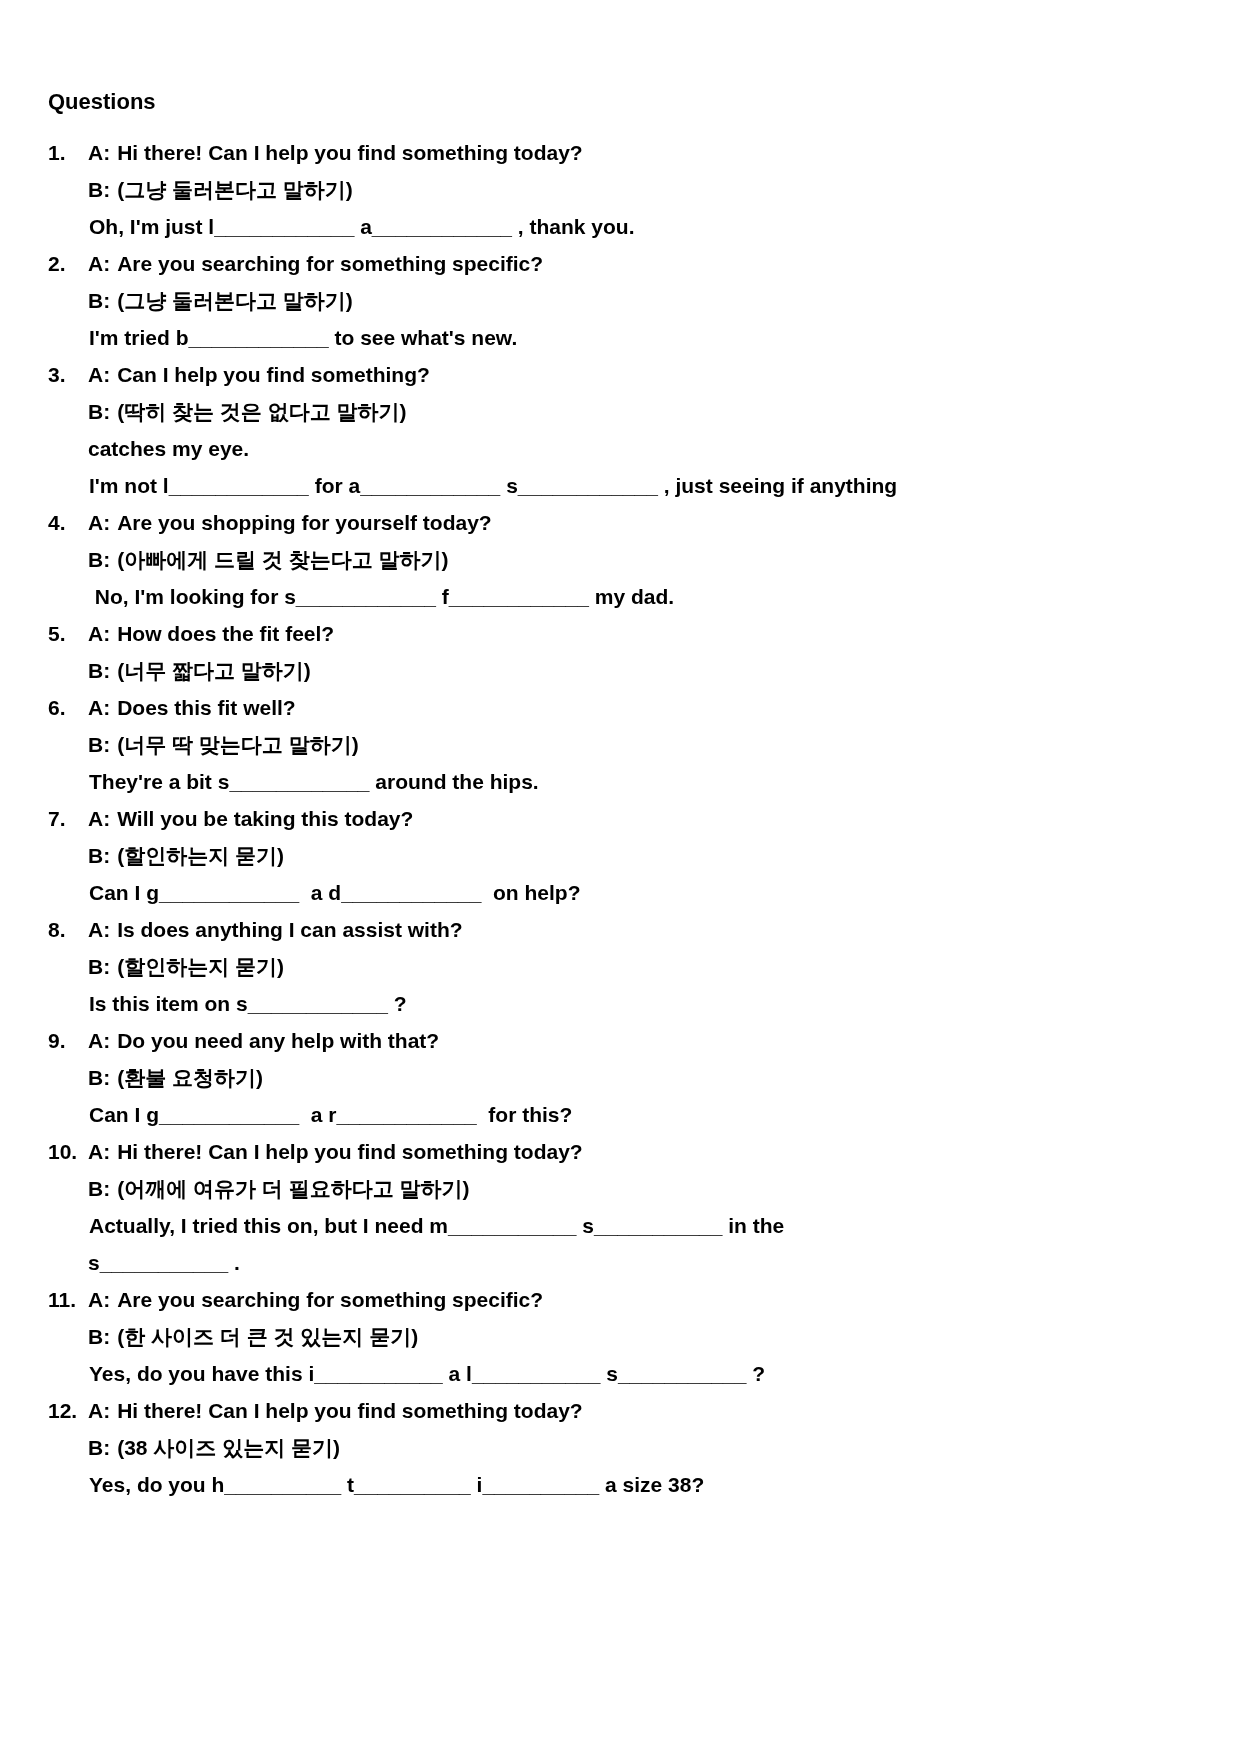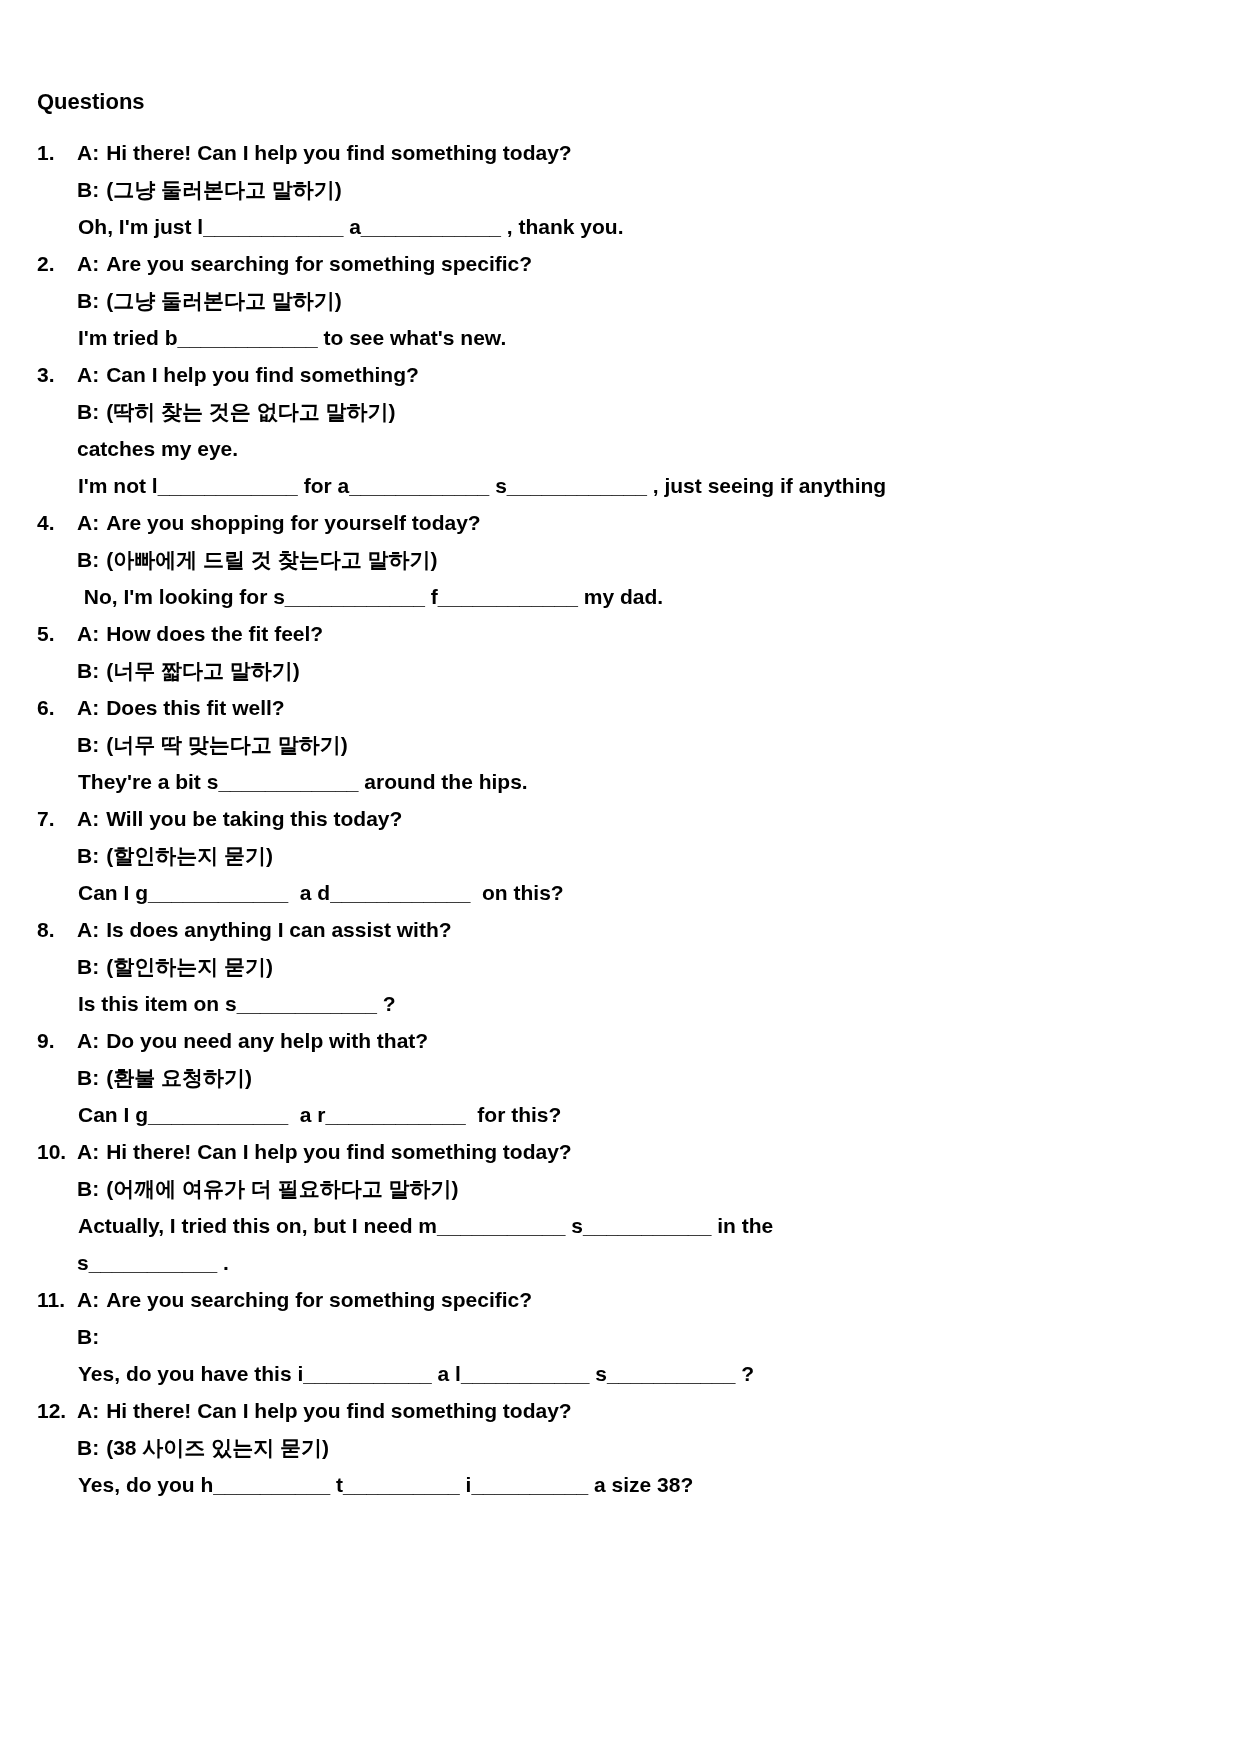--- a/index.html
+++ b/index.html
@@ -5,21 +5,21 @@
   * { margin: 0; padding: 0; box-sizing: border-box; }
   html, body { background: #ffffff; }
   body {
     width: 1241px;
     height: 1754px;
     font-family: "Liberation Sans", "DejaVu Sans", sans-serif;
     color: #000000;
     overflow: hidden;
   }
   .page {
-    padding: 88px 40px 0 37px;
+    padding: 88px 40px 0 48px;
   }
   .doc-title {
     font-size: 22px;
     font-weight: 700;
     line-height: 28px;
     margin-bottom: 18px;
   }
   .question { }
   .row {
     display: flex;
@@ -156,21 +156,21 @@
       <span class="speaker">A:</span>
       <span class="text">Will you be taking this today?</span>
     </div>
     <div class="row">
       <span class="num"></span>
       <span class="speaker">B:</span>
       <span class="text">(할인하는지 묻기)</span>
     </div>
     <div class="row">
       <span class="num"></span>
-      <span class="text answer-first">Can I g____________  a d____________  on this?</span>
+      <span class="text answer-first">Can I g____________  a d____________  on help?</span>
     </div>
   </div>
 
   <div class="question">
     <div class="row">
       <span class="num">8.</span>
       <span class="speaker">A:</span>
       <span class="text">Is does anything I can assist with?</span>
     </div>
     <div class="row">
@@ -224,20 +224,21 @@
 
   <div class="question">
     <div class="row">
       <span class="num">11.</span>
       <span class="speaker">A:</span>
       <span class="text">Are you searching for something specific?</span>
     </div>
     <div class="row">
       <span class="num"></span>
       <span class="speaker">B:</span>
+      <span class="text">(한 사이즈 더 큰 것 있는지 묻기)</span>
     </div>
     <div class="row">
       <span class="num"></span>
       <span class="text answer-first">Yes, do you have this i___________ a l___________ s___________ ?</span>
     </div>
   </div>
 
   <div class="question">
     <div class="row">
       <span class="num">12.</span>

